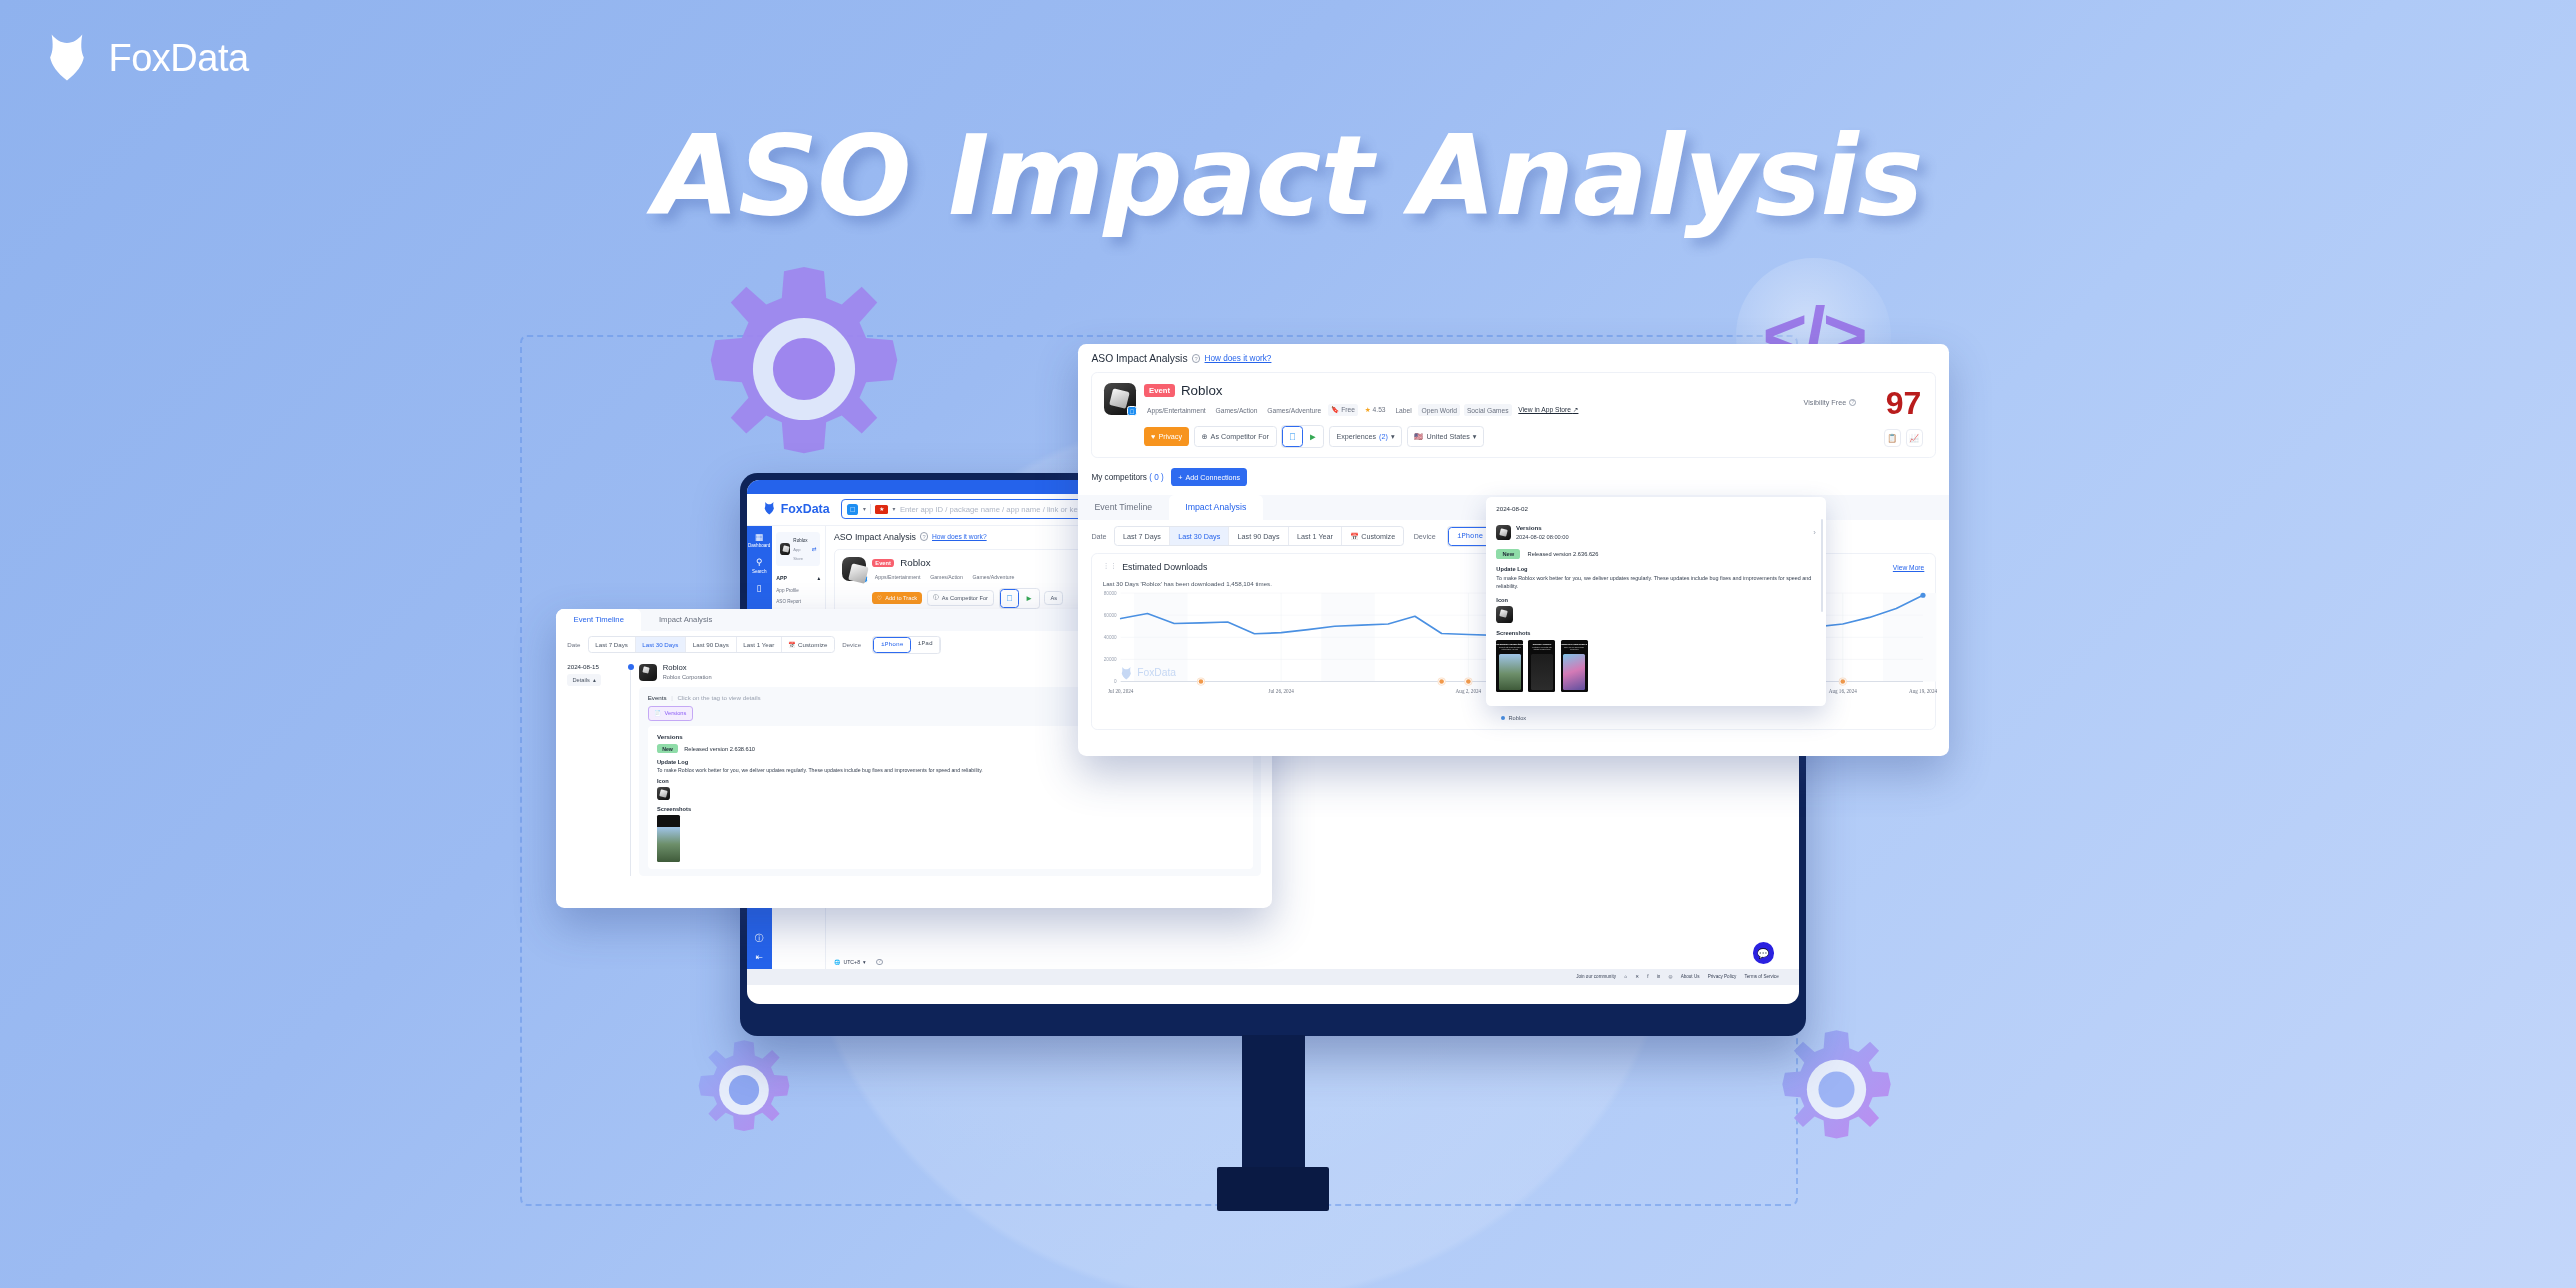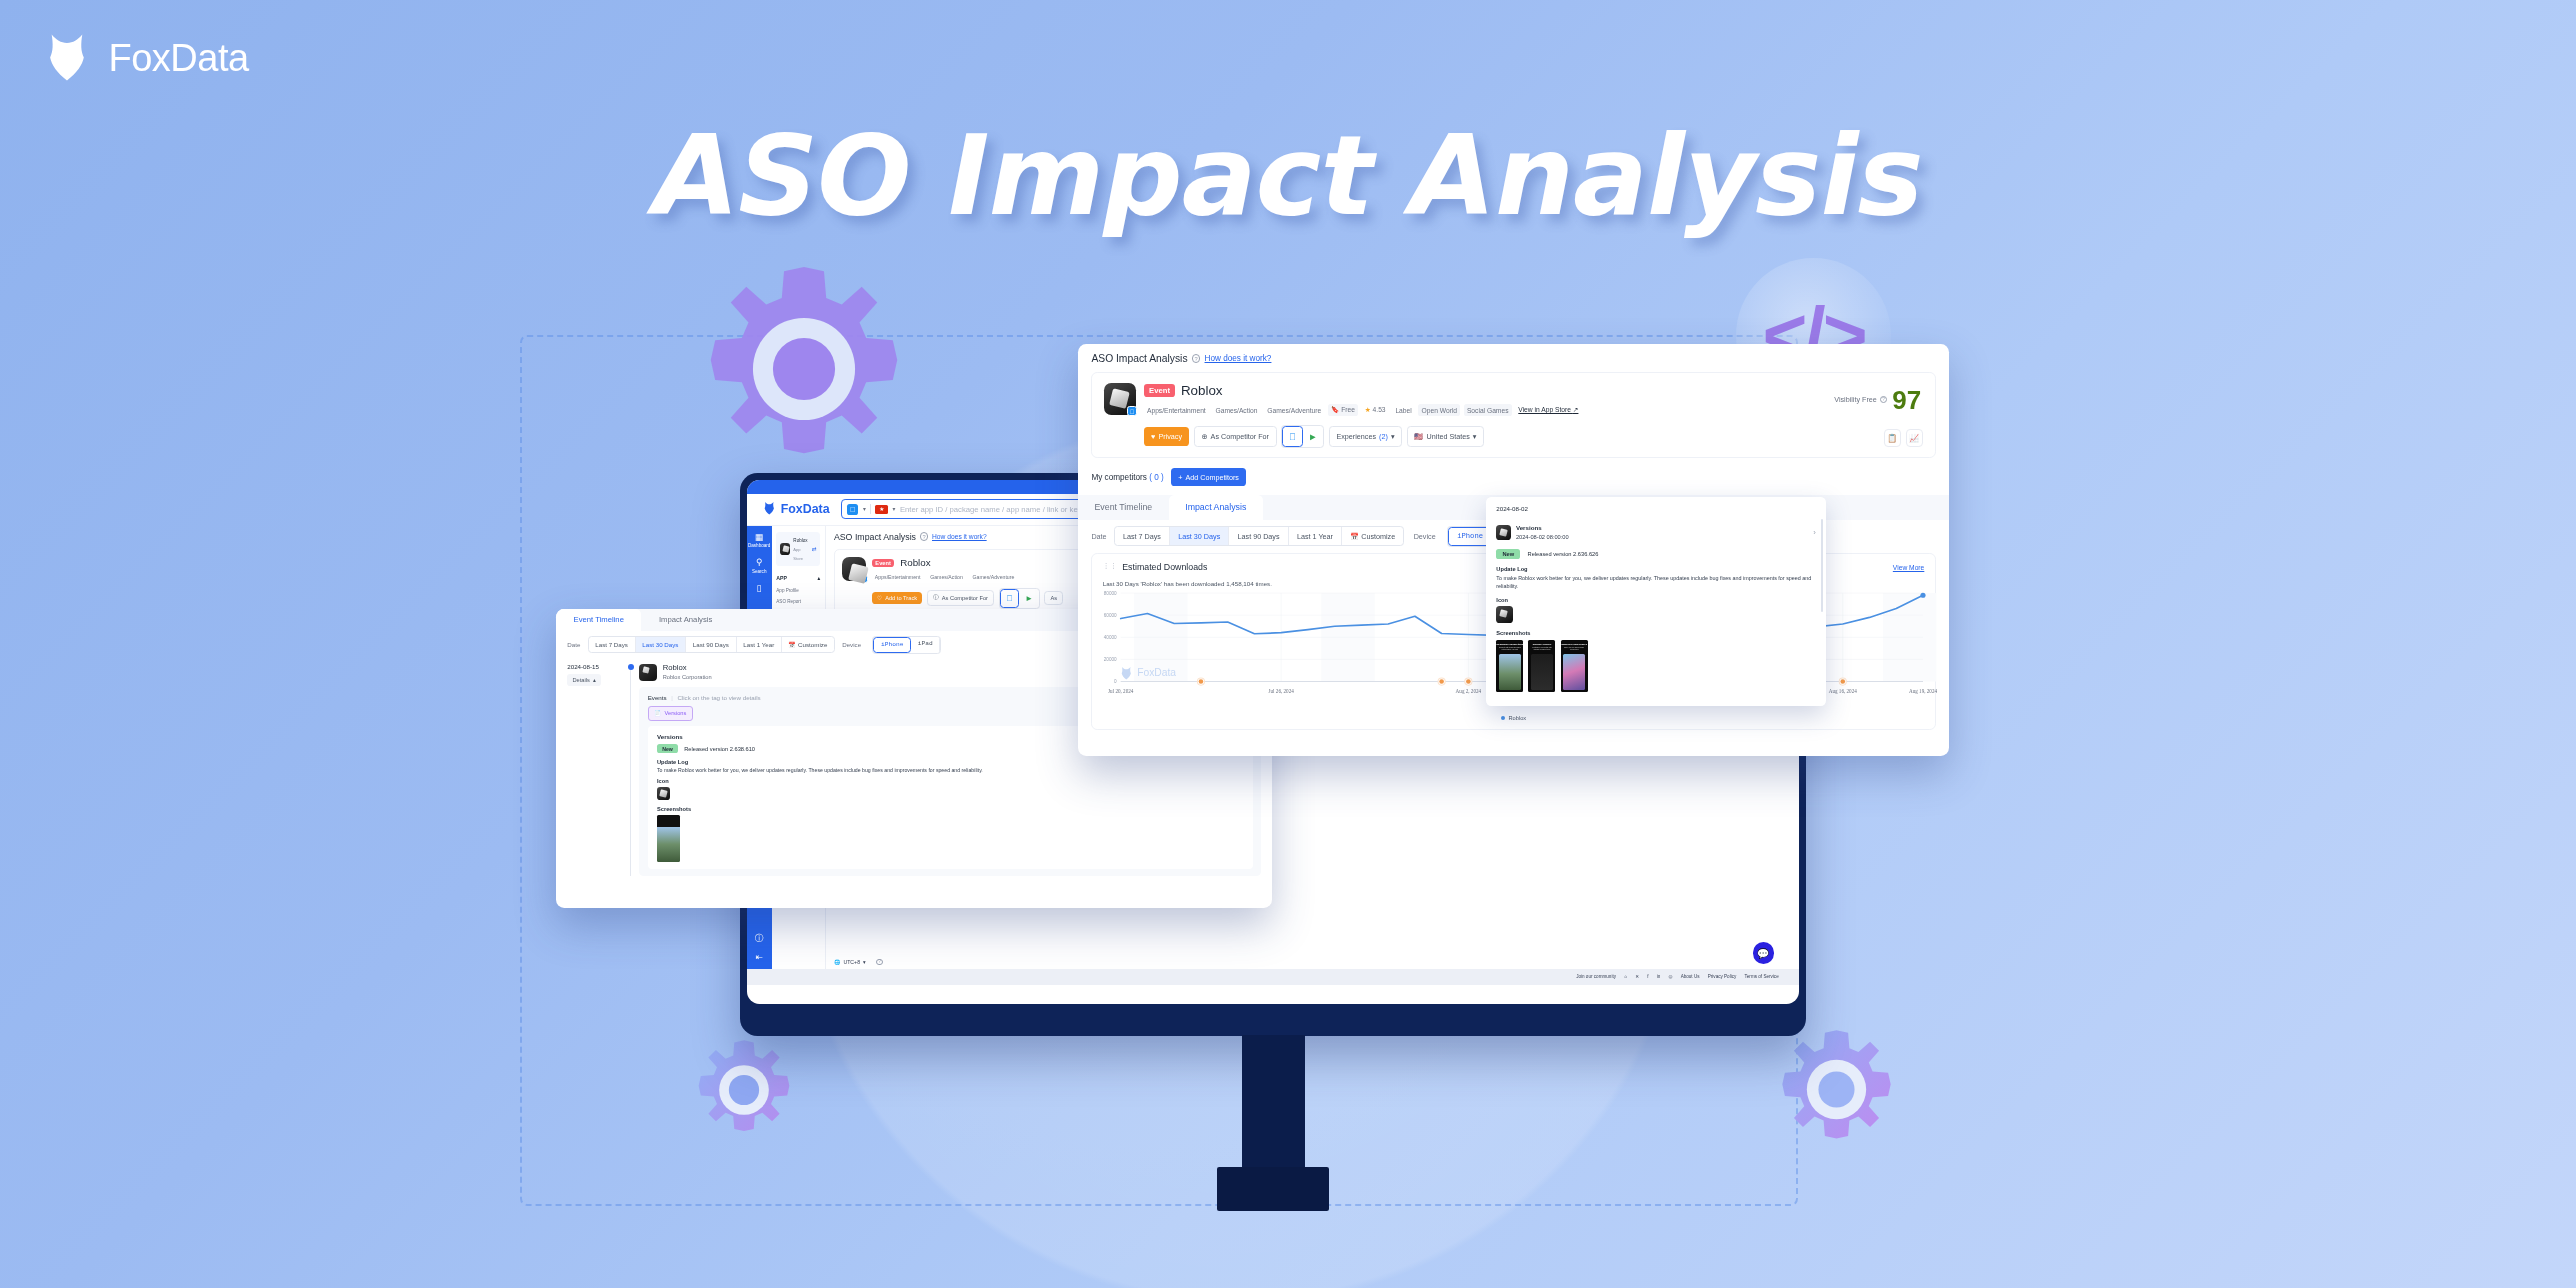--- a/index.html
+++ b/index.html
@@ -107,21 +107,21 @@
   .meta.link { color:#1F2937; text-decoration:underline; }
   .star { color:#F5A623; }
   .ctrl-row { display:flex; align-items:center; gap:4.6px; margin-top:9.3px; }
   .btn-track { background:#F7941E; color:#fff; font-size:7.2px; padding:4.6px 7.2px; border-radius:3.6px; display:flex;align-items:center;gap:3.1px;}
   .btn-out { border:0.5px solid #E2E6EE; background:#fff; font-size:7.2px; color:#4B5563; padding:4.6px 6.7px; border-radius:3.6px; display:flex;align-items:center;gap:3.1px;}
   .seg { display:flex; border:0.5px solid #E2E6EE; border-radius:3.6px; overflow:hidden; }
   .seg > div { padding:4.1px 5.7px; display:flex; align-items:center; justify-content:center; }
   .seg .on { border:1px solid #2E6BF0; border-radius:3.6px; }
   .vis-wrap { position:absolute; right:13.4px; top:13.4px; display:flex; align-items:center; gap:5.2px; }
   .vis-label { font-size:7.2px; color:#6B7280; display:flex; align-items:center; gap:3.1px;}
-  .vis-num { font-size:26px; color:#4d7c0f; font-weight:700; line-height:1;}
+  .vis-num { font-size:32px; color:#b91c1c; font-weight:700; line-height:1;margin-left:24px;}
   .icon-btns { position:absolute; right:11.3px; bottom:10.3px; display:flex; gap:4.6px;}
   .icon-btn { width:17.5px;height:17.5px;border:0.5px solid #E8EBF2;border-radius:4.1px;display:flex;align-items:center;justify-content:center;font-size:8.2px;color:#4B5563;background:#fff;}
   .comp-row { margin:10.3px 13.4px 0 13.4px; display:flex; align-items:center; gap:7.2px; }
   .comp-label { font-size:8.2px; color:#1F2937; }
   .comp-count { color:#2E6BF0; }
   .btn-add { background:#2E6BF0; color:#fff; font-size:7.2px; padding:4.6px 7.2px; border-radius:3.6px; display:flex;align-items:center;gap:3.1px;}
   .tabbar { margin-top:8.2px; background:#F6F8FC; display:flex; height:25px; align-items:stretch; }
   .tab { padding:0 16.5px; display:flex; align-items:center; font-size:8.8px; color:#6B7280; }
   .tab.active { background:#fff; color:#2563EB; border-radius:5.2px 5.2px 0 0; }
   .filterbar { display:flex; align-items:center; gap:0; padding:6.2px 13.4px; background:#fff; }
@@ -529,21 +529,21 @@
     </div>
   </div>
 
   <div class="comp-row">
     <span class="comp-label">
       <span>My competitors</span>
       <span class="comp-count">( 0 )</span>
     </span>
     <span class="btn-add">
       <span>+</span>
-      <span>Add Competitors</span>
+      <span>Add Connections</span>
     </span>
   </div>
 
   <div class="tabbar">
     <div class="tab">Event Timeline</div>
     <div class="tab active">Impact Analysis</div>
   </div>
 
   <div class="filterbar">
     <span class="fl-label">Date</span>

